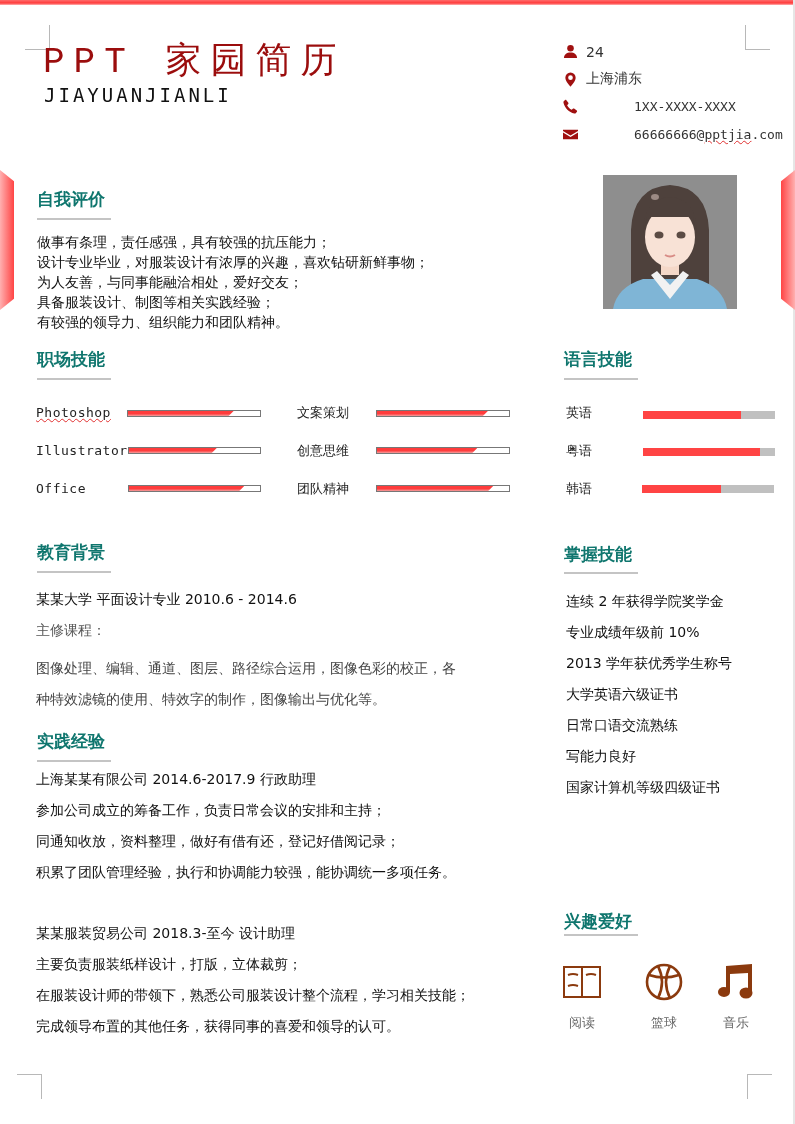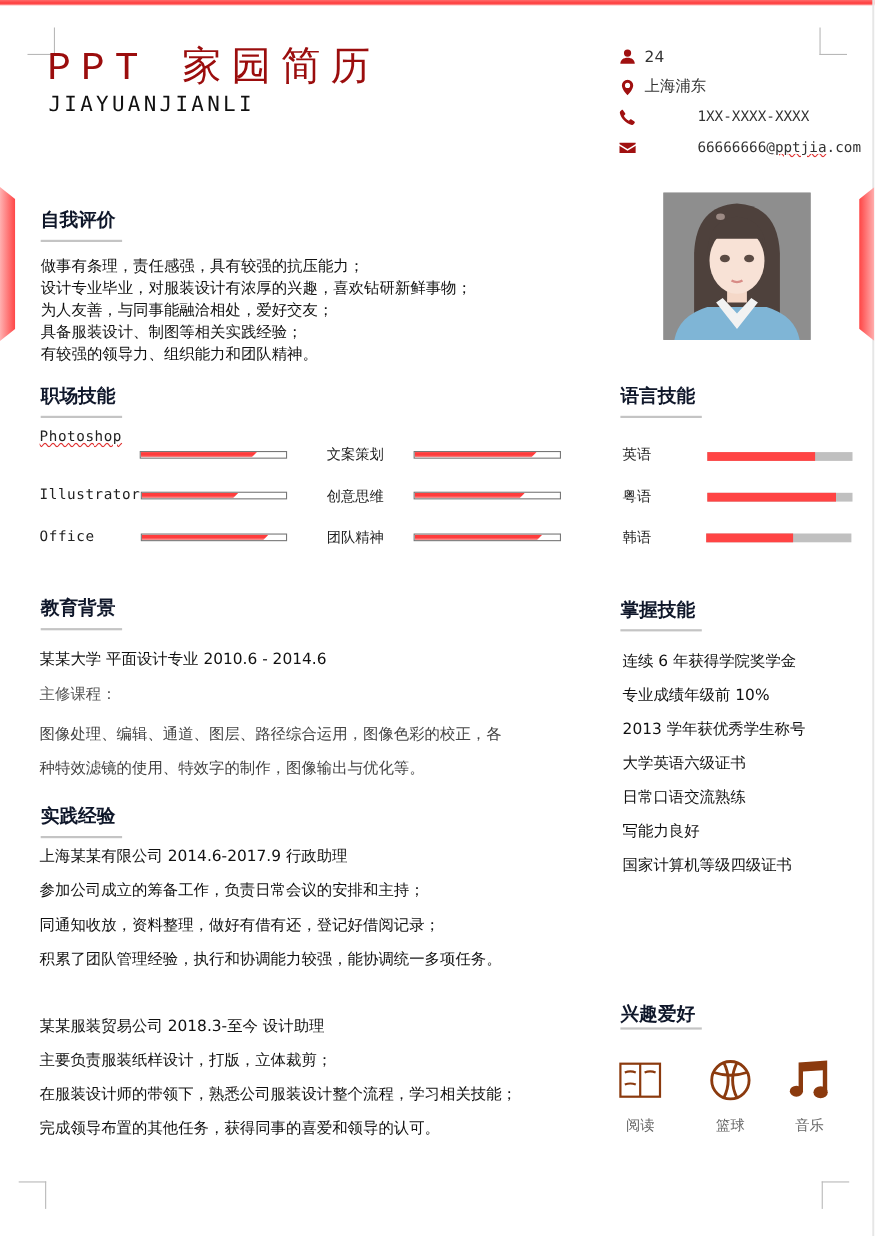--- a/index.html
+++ b/index.html
@@ -34,21 +34,21 @@
   }
 
   .contact { position: absolute; left: 562px; top: 38px; }
   .contact-row { display: flex; align-items: center; height: 27.5px; font-size: 14px; color: #333; white-space: nowrap; }
   .contact-row .ic { width: 16px; height: 16px; margin-right: 8px; display: inline-flex; align-items: center; justify-content: center; }
   .contact-row .ic svg { width: 15px; height: 15px; fill: #a01010; }
   .contact-row .txt.mono { font-family: "DejaVu Sans Mono", monospace; font-size: 13px; margin-left: 48px; }
   .squiggle { text-decoration: underline wavy #e03030; text-decoration-thickness: 1px; }
 
   .section-title {
-    position: absolute; font-size: 17px; font-weight: bold; color: #0f172a; white-space: nowrap;
+    position: absolute; font-size: 17px; font-weight: bold; color: #0f766e; white-space: nowrap;
   }
   .section-rule { position: absolute; height: 2px; width: 74px; background: #c4c4c4; }
 
   .para { position: absolute; font-size: 14px; color: #111; white-space: nowrap; }
   .para .line { display: block; }
 
   .photo {
     position: absolute; left: 603px; top: 175px; width: 134px; height: 134px;
     background: #8c8c8c; overflow: hidden;
   }
@@ -147,21 +147,21 @@
     <ellipse cx="56" cy="60" rx="4.5" ry="3.5" fill="#5b4b44"></ellipse>
     <ellipse cx="78" cy="60" rx="4.5" ry="3.5" fill="#5b4b44"></ellipse>
     <path d="M62 80 Q67 83 72 80" stroke="#d88c86" stroke-width="2" fill="none"></path>
     <ellipse cx="52" cy="22" rx="4" ry="3" fill="#9c8a84"></ellipse>
   </svg>
 </div>
 
 <div class="section-title" style="left:37px; top:348px;">职场技能</div>
 <div class="section-rule" style="left:37px; top:378px;"></div>
 
-<div class="skill-label mono" style="left:36px; top:390px;"><span class="squiggle">Photoshop</span></div>
+<div class="skill-label mono" style="left:36px; top:405px;"><span class="squiggle">Photoshop</span></div>
 <div class="bar-outline" style="left:127px; top:410px; width:134px;">
     <div class="fill" style="width:80%;"></div>
   </div>
 
 <div class="skill-label mono" style="left:36px; top:443px;">Illustrator</div>
 <div class="bar-outline" style="left:128px; top:447px; width:133px;">
     <div class="fill" style="width:67%;"></div>
   </div>
 
 <div class="skill-label mono" style="left:36px; top:481px;">Office</div>
@@ -222,21 +222,21 @@
 <div class="para" style="left:36px; top:918px; line-height:31px;">
   <span class="line">某某服装贸易公司 2018.3-至今 设计助理</span>
   <span class="line">主要负责服装纸样设计，打版，立体裁剪；</span>
   <span class="line">在服装设计师的带领下，熟悉公司服装设计整个流程，学习相关技能；</span>
   <span class="line">完成领导布置的其他任务，获得同事的喜爱和领导的认可。</span>
 </div>
 
 <div class="section-title" style="left:564px; top:543px;">掌握技能</div>
 <div class="section-rule" style="left:564px; top:572px;"></div>
 <div class="list" style="left:566px; top:591px;">
-  <div class="item">连续 6 年获得学院奖学金</div>
+  <div class="item">连续 2 年获得学院奖学金</div>
   <div class="item">专业成绩年级前 10%</div>
   <div class="item">2013 学年获优秀学生称号</div>
   <div class="item">大学英语六级证书</div>
   <div class="item">日常口语交流熟练</div>
   <div class="item">写能力良好</div>
   <div class="item">国家计算机等级四级证书</div>
 </div>
 
 <div class="section-title" style="left:564px; top:910px;">兴趣爱好</div>
 <div class="section-rule" style="left:564px; top:934px;"></div>

